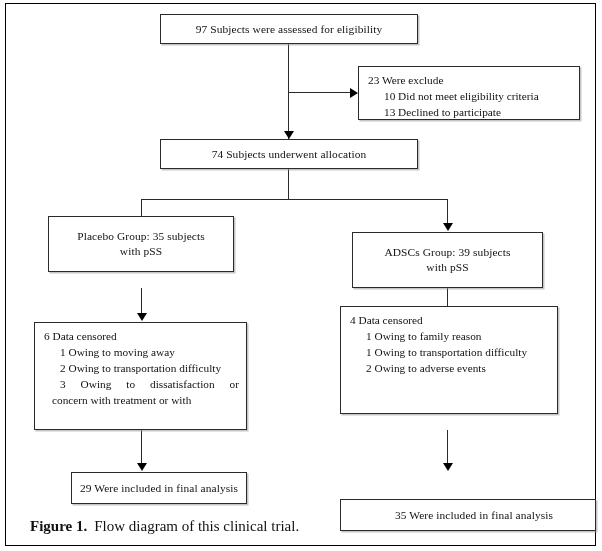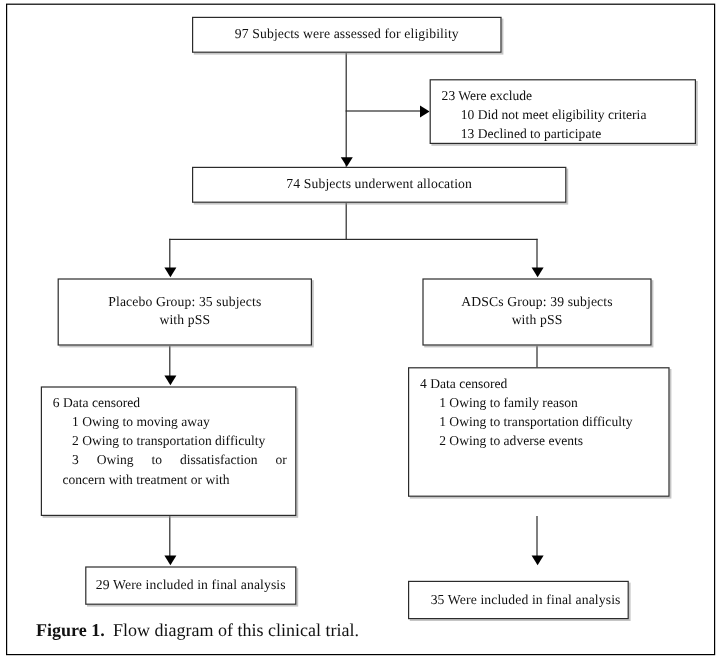--- a/index.html
+++ b/index.html
@@ -74,27 +74,27 @@
     display: flex;
     justify-content: space-between;
   }
   .list-item.wrap .l2 {
     margin-left: -8px;
   }
 
   
   #box-assessed   { left: 160px; top: 14px;  width: 258px; height: 30px; }
   #box-excluded   { left: 358px; top: 66px;  width: 222px; height: 54px; }
-  #box-allocation { left: 160px; top: 139px; width: 312px; height: 30px; }
-  #box-placebo    { left: 48px;  top: 232px; width: 212px; height: 56px; font-family: Liberation Serif, serif; }
+  #box-allocation { left: 160px; top: 139px; width: 258px; height: 30px; }
+  #box-placebo    { left: 48px;  top: 216px; width: 186px; height: 56px; font-family: Liberation Serif, serif; }
   #box-adscs      { left: 352px; top: 232px; width: 191px; height: 56px; }
   #box-cens-left  { left: 34px;  top: 322px; width: 213px; height: 108px; }
   #box-cens-right { left: 340px; top: 306px; width: 218px; height: 108px; }
   #box-final-left { left: 34px;  top: 472px; width: 176px; height: 32px; margin-left: 37px; }
-  #box-final-right{ left: 340px; top: 484px; width: 184px; height: 32px; padding-left: 12px; }
+  #box-final-right{ left: 340px; top: 499px; width: 256px; height: 32px; padding-left: 12px; }
 
   
   .vline {
     position: absolute;
     width: 1.4px;
     background: #2b2b2b;
   }
   .hline {
     position: absolute;
     height: 1.4px;

